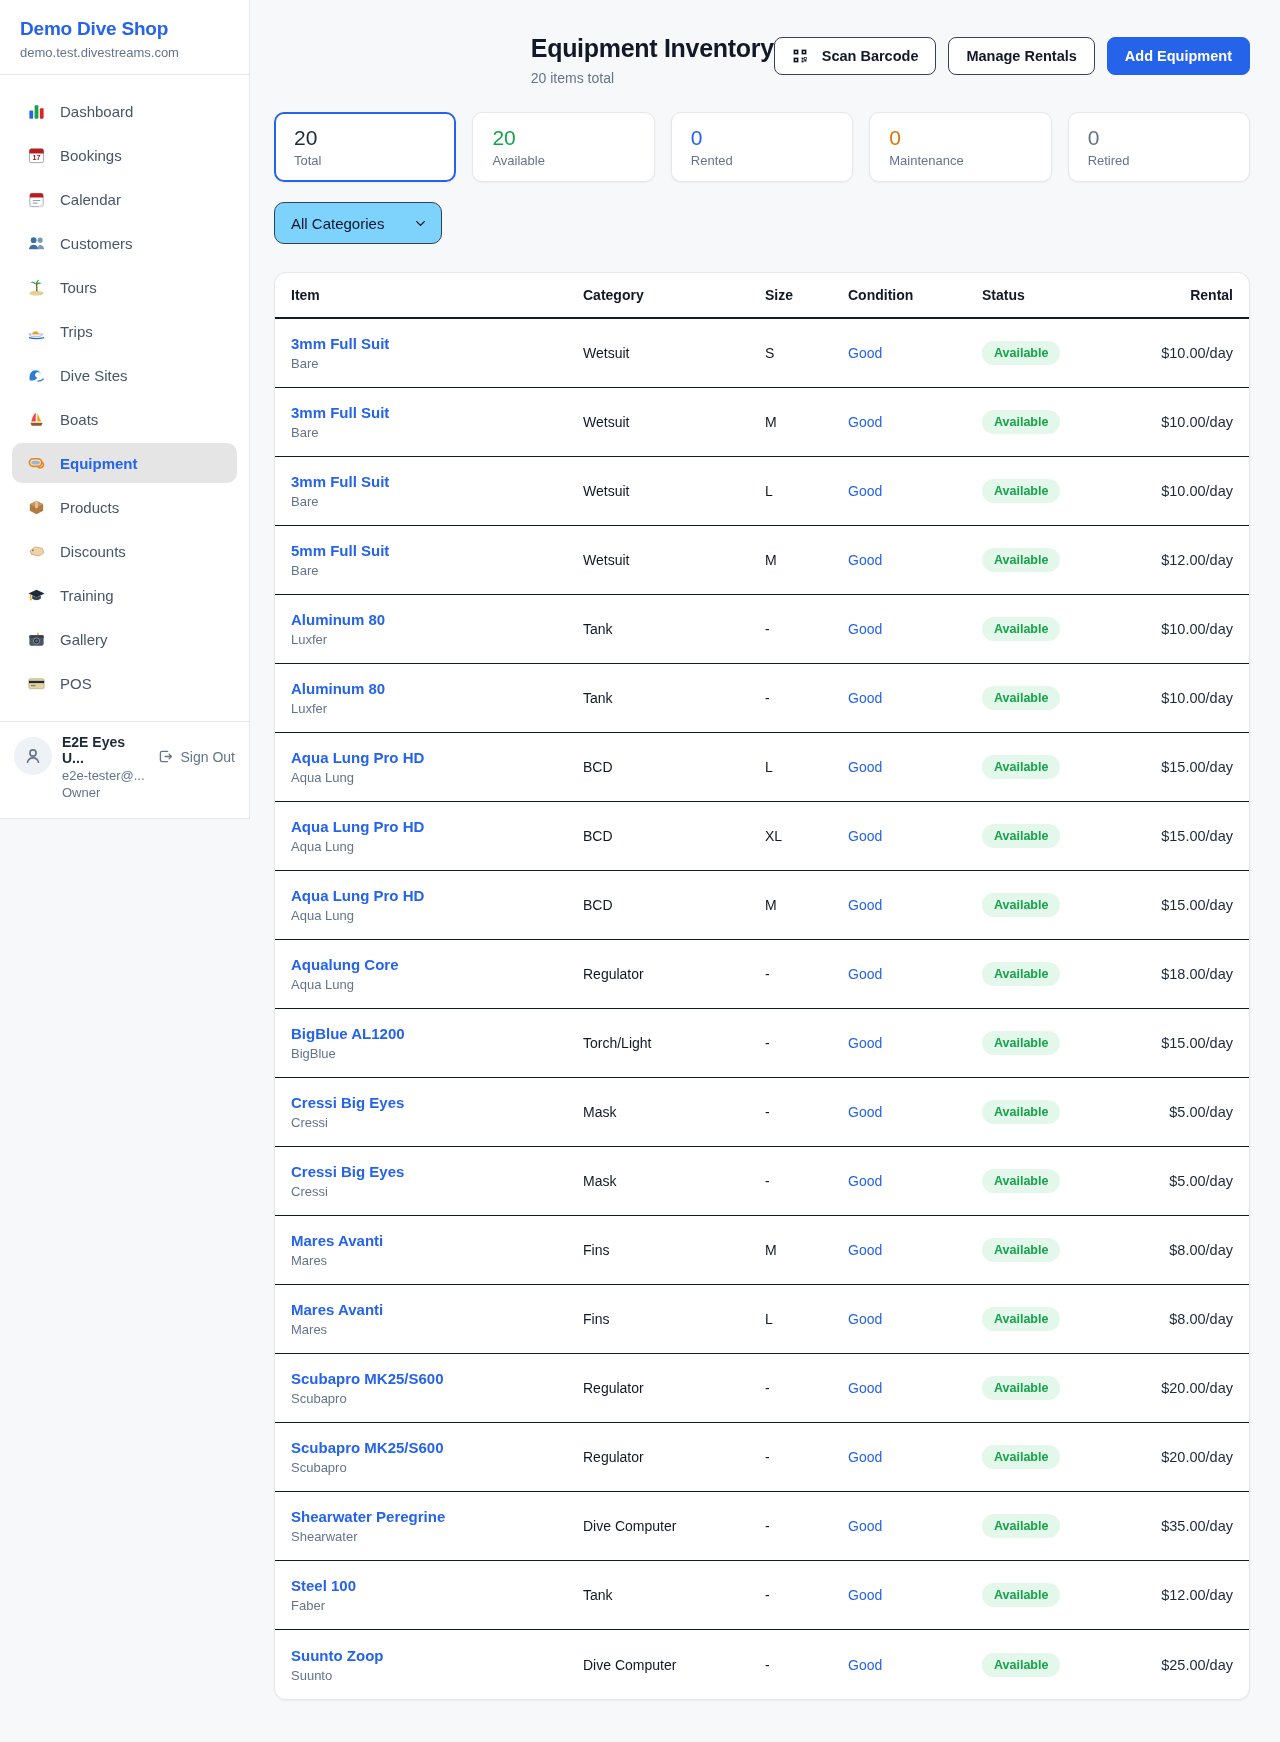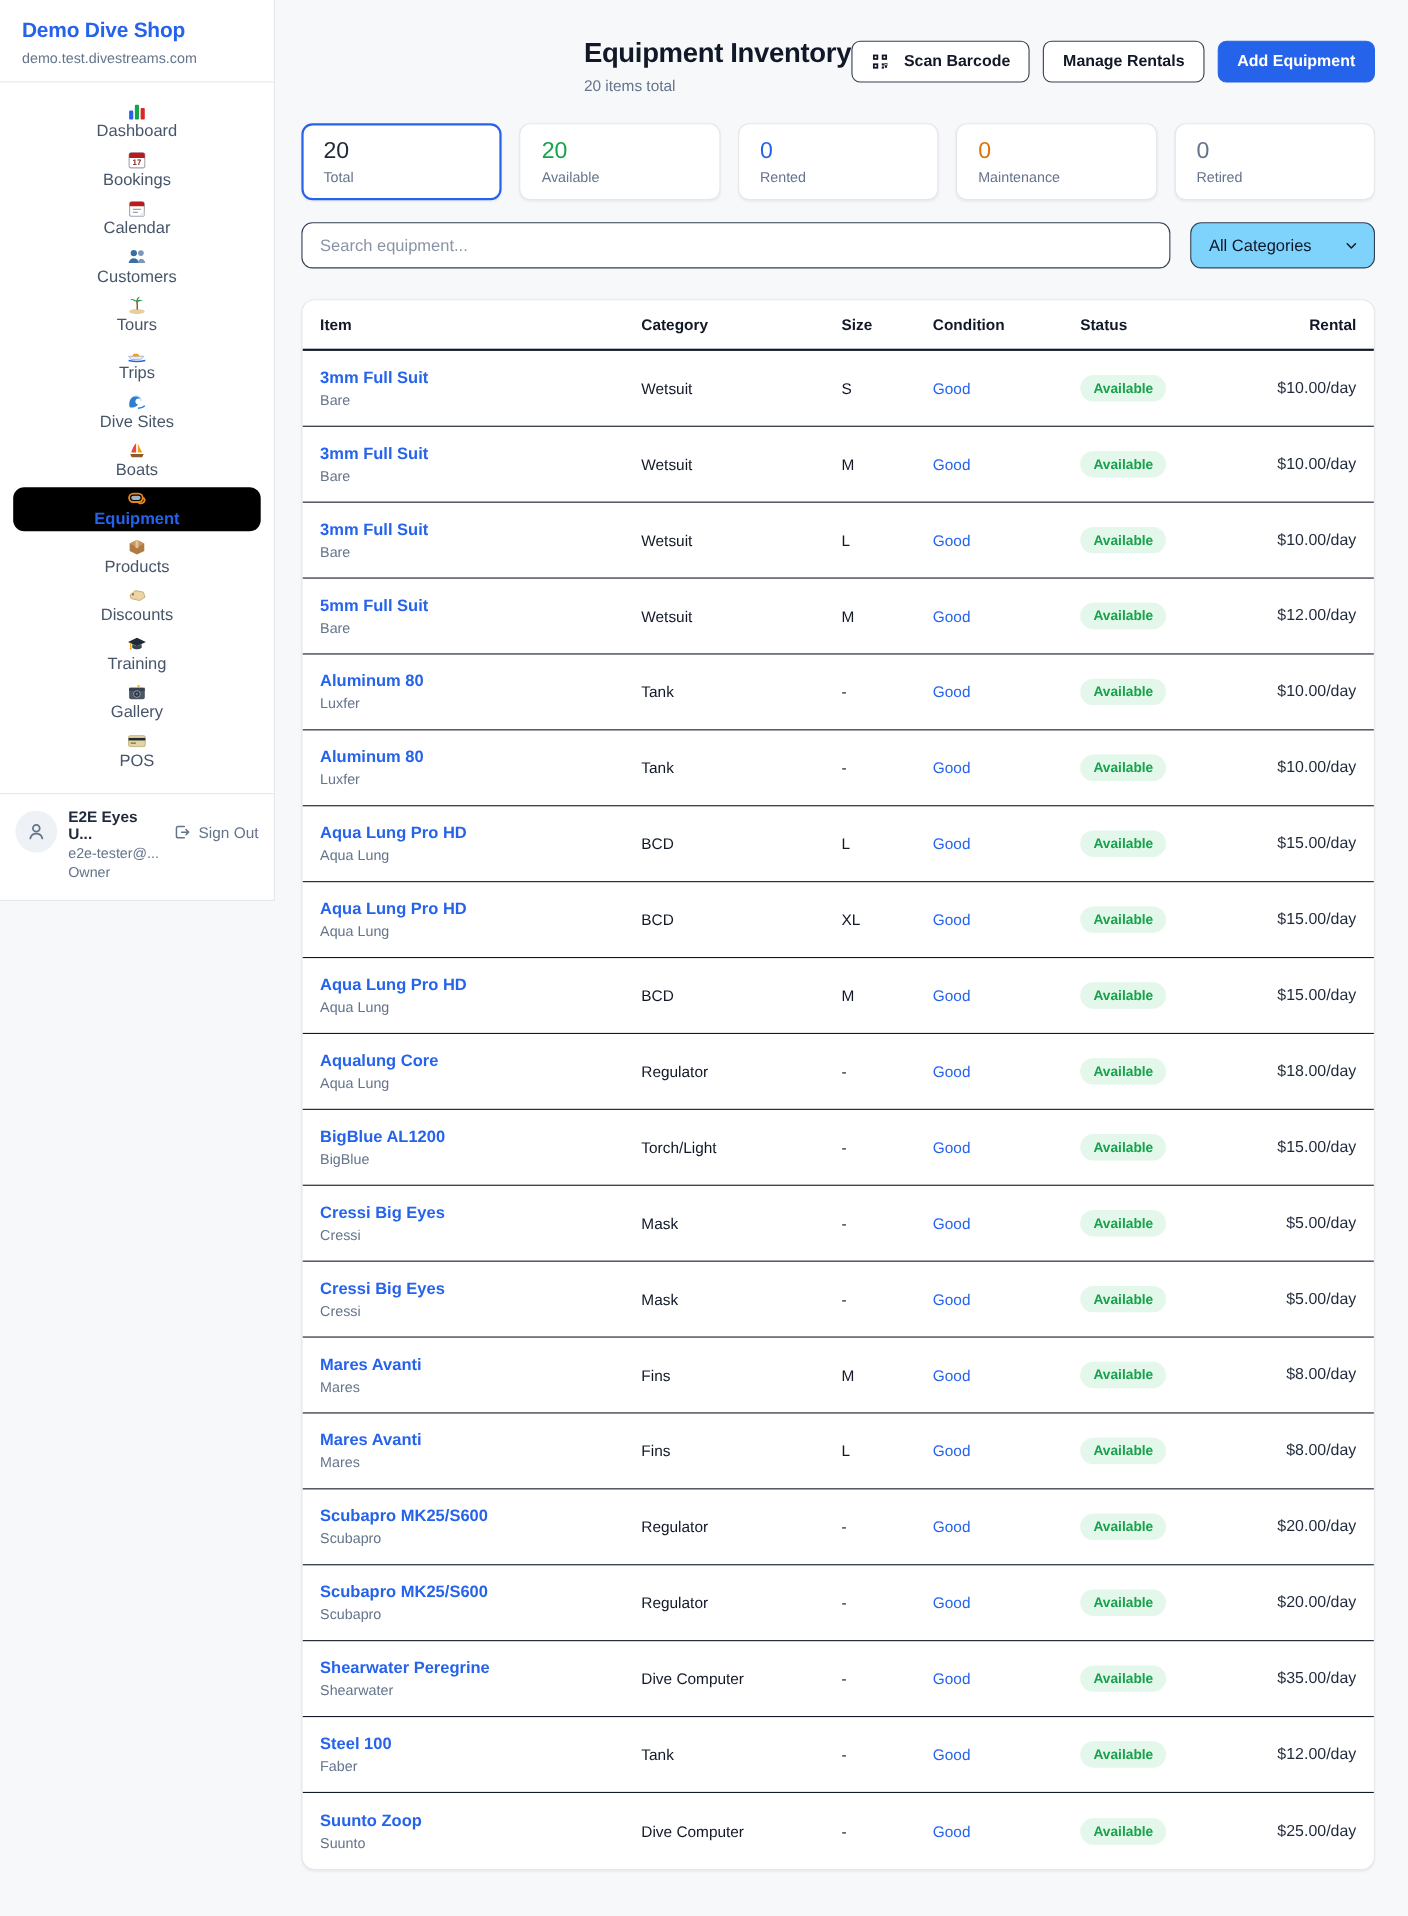--- a/index.html
+++ b/index.html
@@ -13,25 +13,25 @@
     position:absolute; left:0; top:0; width:250px; background:#fff;
     border-right:1px solid #e5e7eb; border-bottom:1px solid #e5e7eb;
     padding-bottom:4px;
   }
   .sb-head { padding:18px 20px 14px; }
   .sb-title { font-size:19px; font-weight:800; color:#2563eb; letter-spacing:-.2px; }
   .sb-domain { font-size:13px; color:#64748b; margin-top:5px; }
   .sb-divider { height:1px; background:#e5e7eb; }
   .nav { padding:16px 12px 14px; }
   .nav-item {
-    display:flex; align-items:center; height:40px; margin-bottom:4px;
+    display:flex; align-items:center; gap:14px; height:40px; margin-bottom:4px;
     padding:0 14px; border-radius:10px; cursor:pointer;
-    font-size:15px; color:#475569; font-weight:500;flex-direction:column;
-  }
-  .nav-item.active { background:#000000; color:#2563eb; font-weight:600; }
+    font-size:15px; color:#475569; font-weight:500;
+  }
+  .nav-item.active { background:#e5e5e5; color:#2563eb; font-weight:600; }
   .nav-ic { width:20px; height:20px; display:inline-flex; align-items:center; justify-content:center; flex:0 0 20px; }
   .nav-ic svg { width:19px; height:19px; }
   
   .sb-user { border-top:1px solid #e5e7eb; padding:12px 14px 14px; display:flex; align-items:flex-start; gap:10px; }
   .avatar { width:38px; height:38px; border-radius:50%; background:#eef1f5; display:flex; align-items:center; justify-content:center; flex:0 0 38px; margin-top:3px; }
   .u-name { font-size:14px; font-weight:700; color:#1e293b; }
   .u-mail, .u-role { font-size:13px; color:#64748b; margin-top:2px; }
   .signout { margin-left:auto; display:flex; align-items:center; gap:7px; color:#64748b; font-size:14px; margin-top:14px; cursor:pointer; white-space:nowrap; }
   
   .main { margin-left:250px; padding:34px 30px 0 24px; }
@@ -315,21 +315,20 @@
       <div class="stat-val c-maint">0</div>
       <div class="stat-lbl">Maintenance</div>
     </div>
     <div class="stat">
       <div class="stat-val c-retired">0</div>
       <div class="stat-lbl">Retired</div>
     </div>
   </div>
 
   <div class="filter-row">
-    <input class="search" type="text" placeholder="Search equipment..." style="">
     <div class="select">
       <span>All Categories</span>
       <svg width="15" height="15" viewBox="0 0 20 20">
           <path d="m5 7.5 5 5 5-5" fill="none" stroke="#111827" stroke-width="1.8" stroke-linecap="round" stroke-linejoin="round"></path>
         </svg>
     </div>
   </div>
 
   <div class="card">
     <div class="trow thead">

